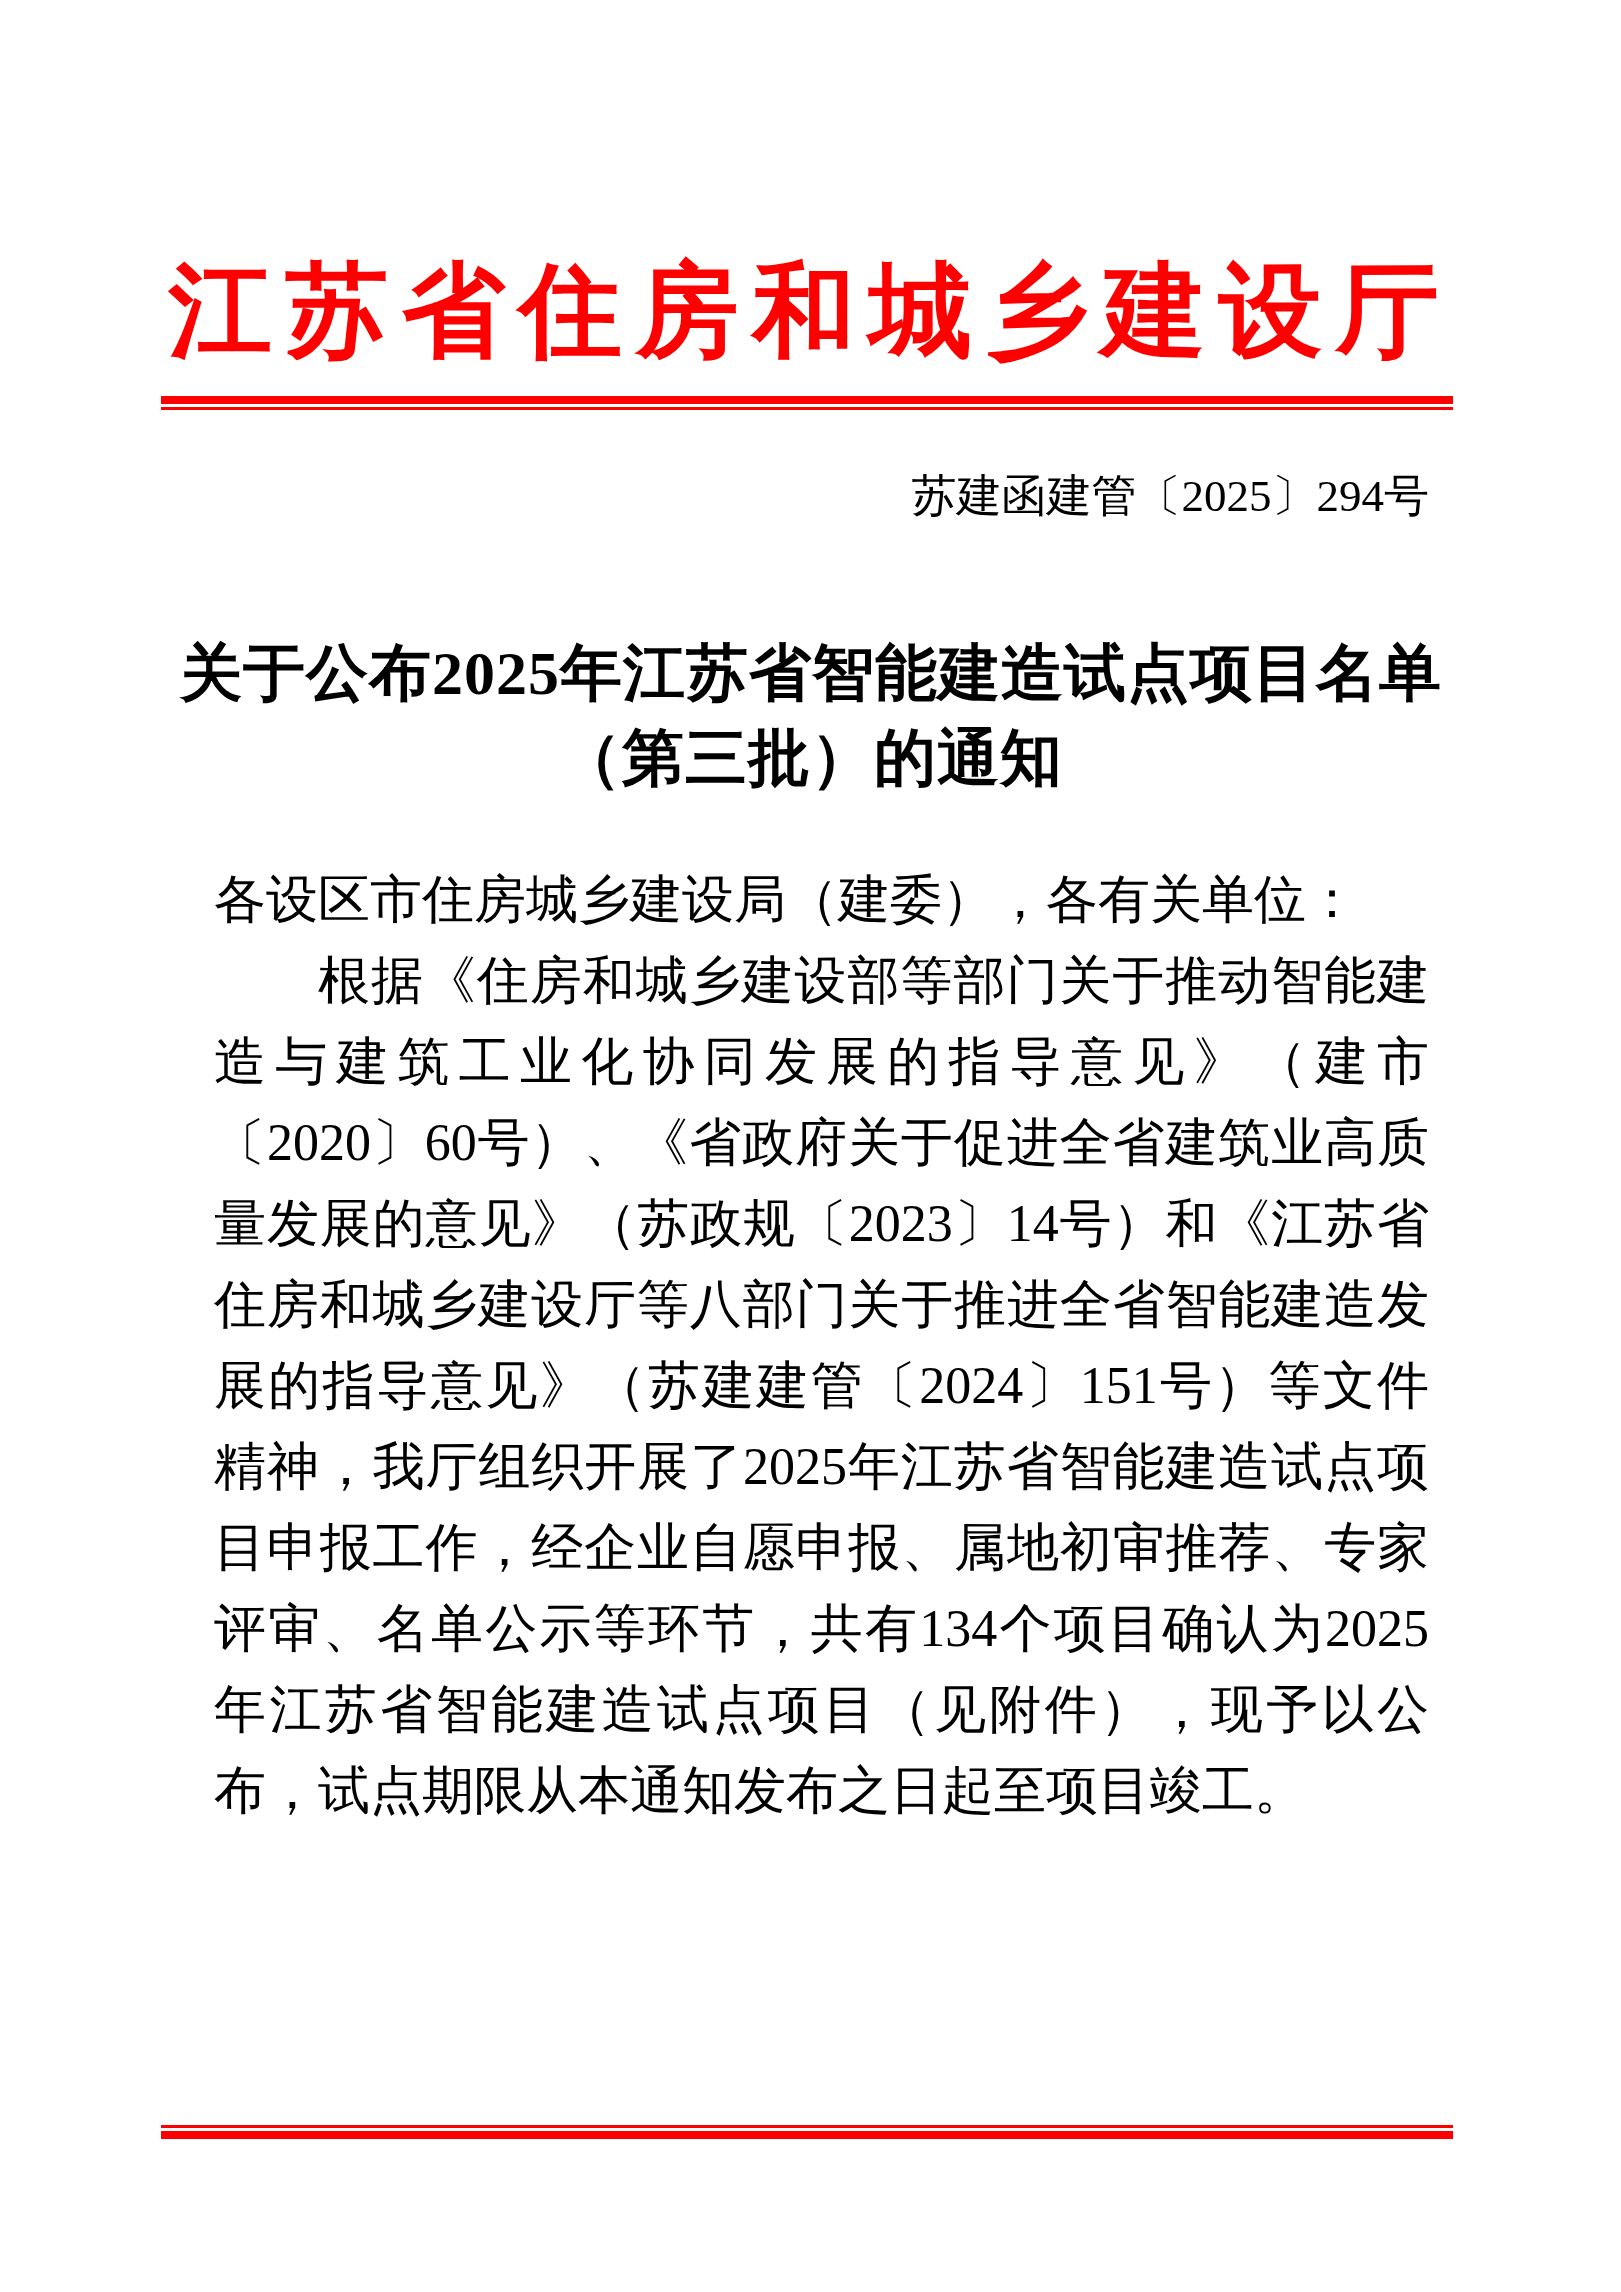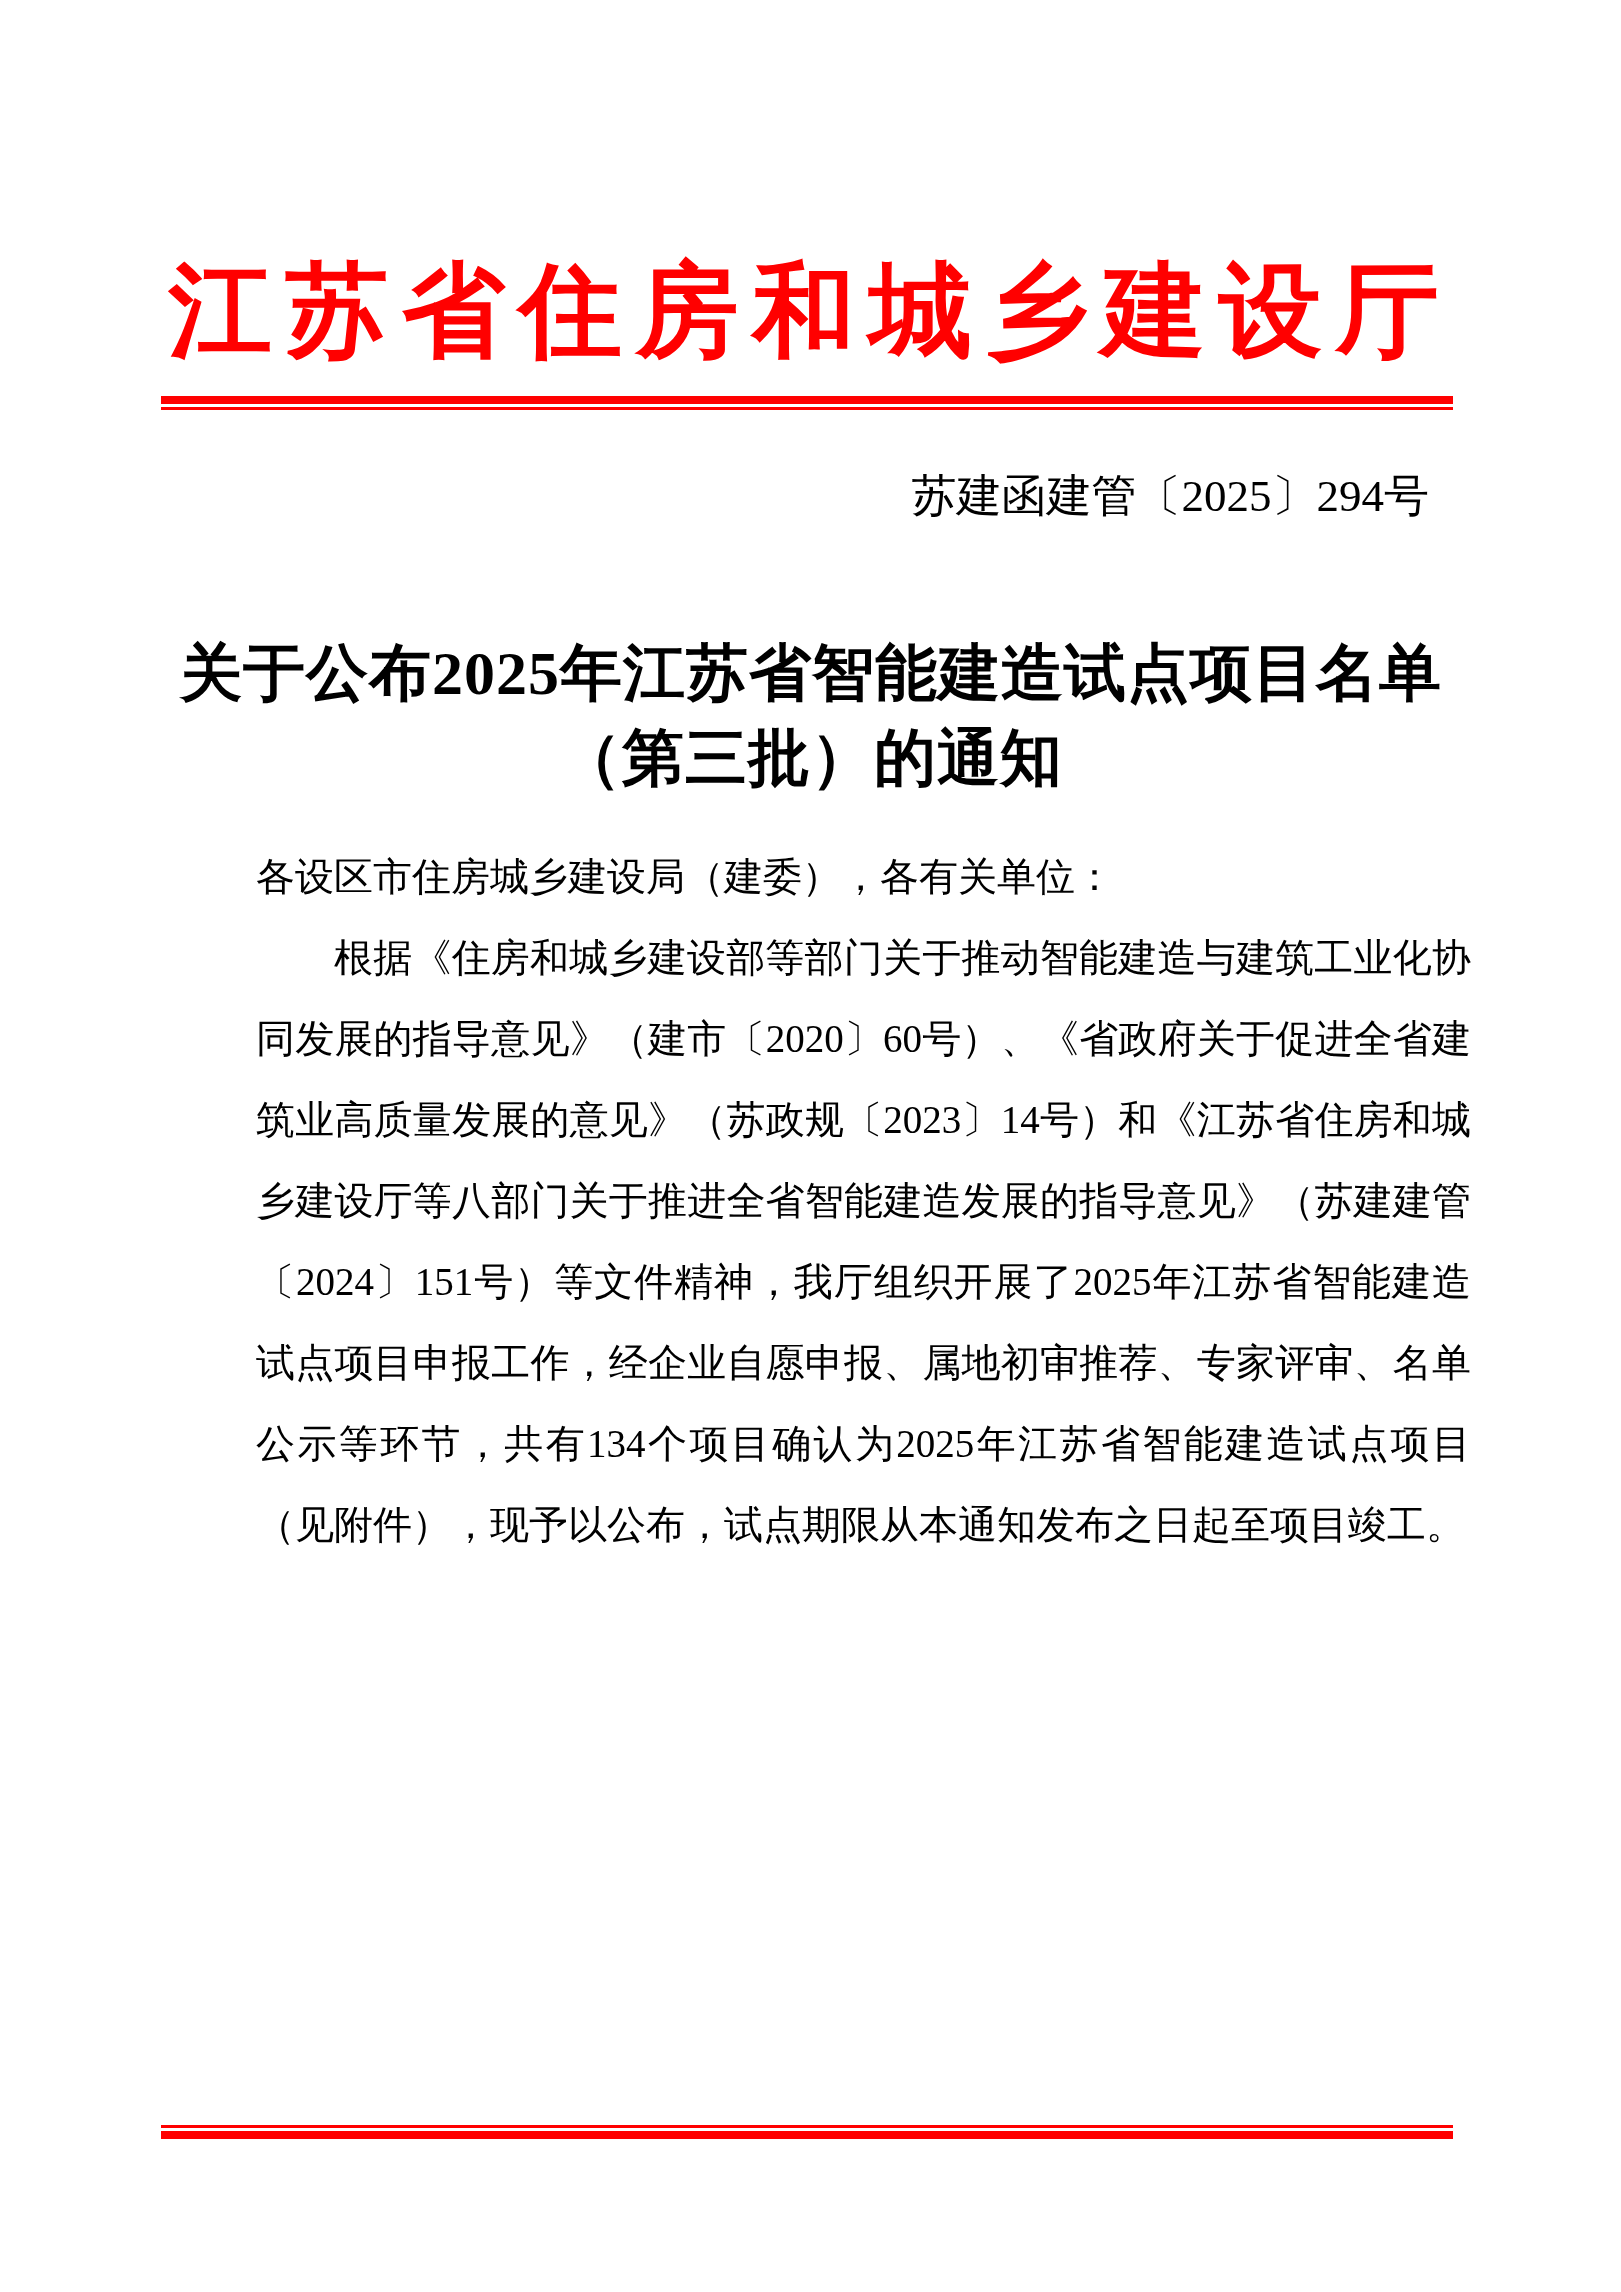--- a/index.html
+++ b/index.html
@@ -61,27 +61,26 @@
     text-align: center;
     font-weight: 700;
     font-size: 62px;
     line-height: 85px;
     letter-spacing: 1px;
     margin-top: 33px;
   }
   
   .body-text {
     position: absolute;
-    top: 836px;
+    top: 859px;
     left: 214px;
     width: 1215px;
-    font-size: 39px;
+    font-size: 52px;
     line-height: 81px;
     text-align: justify;
-    margin-left: 42px;
   }
   .body-text p {
     margin: 0;
     padding: 0;
   }
   .salutation { text-indent: 0; }
   .para { text-indent: 2em; }
 </style>
 </head>
 <body>

